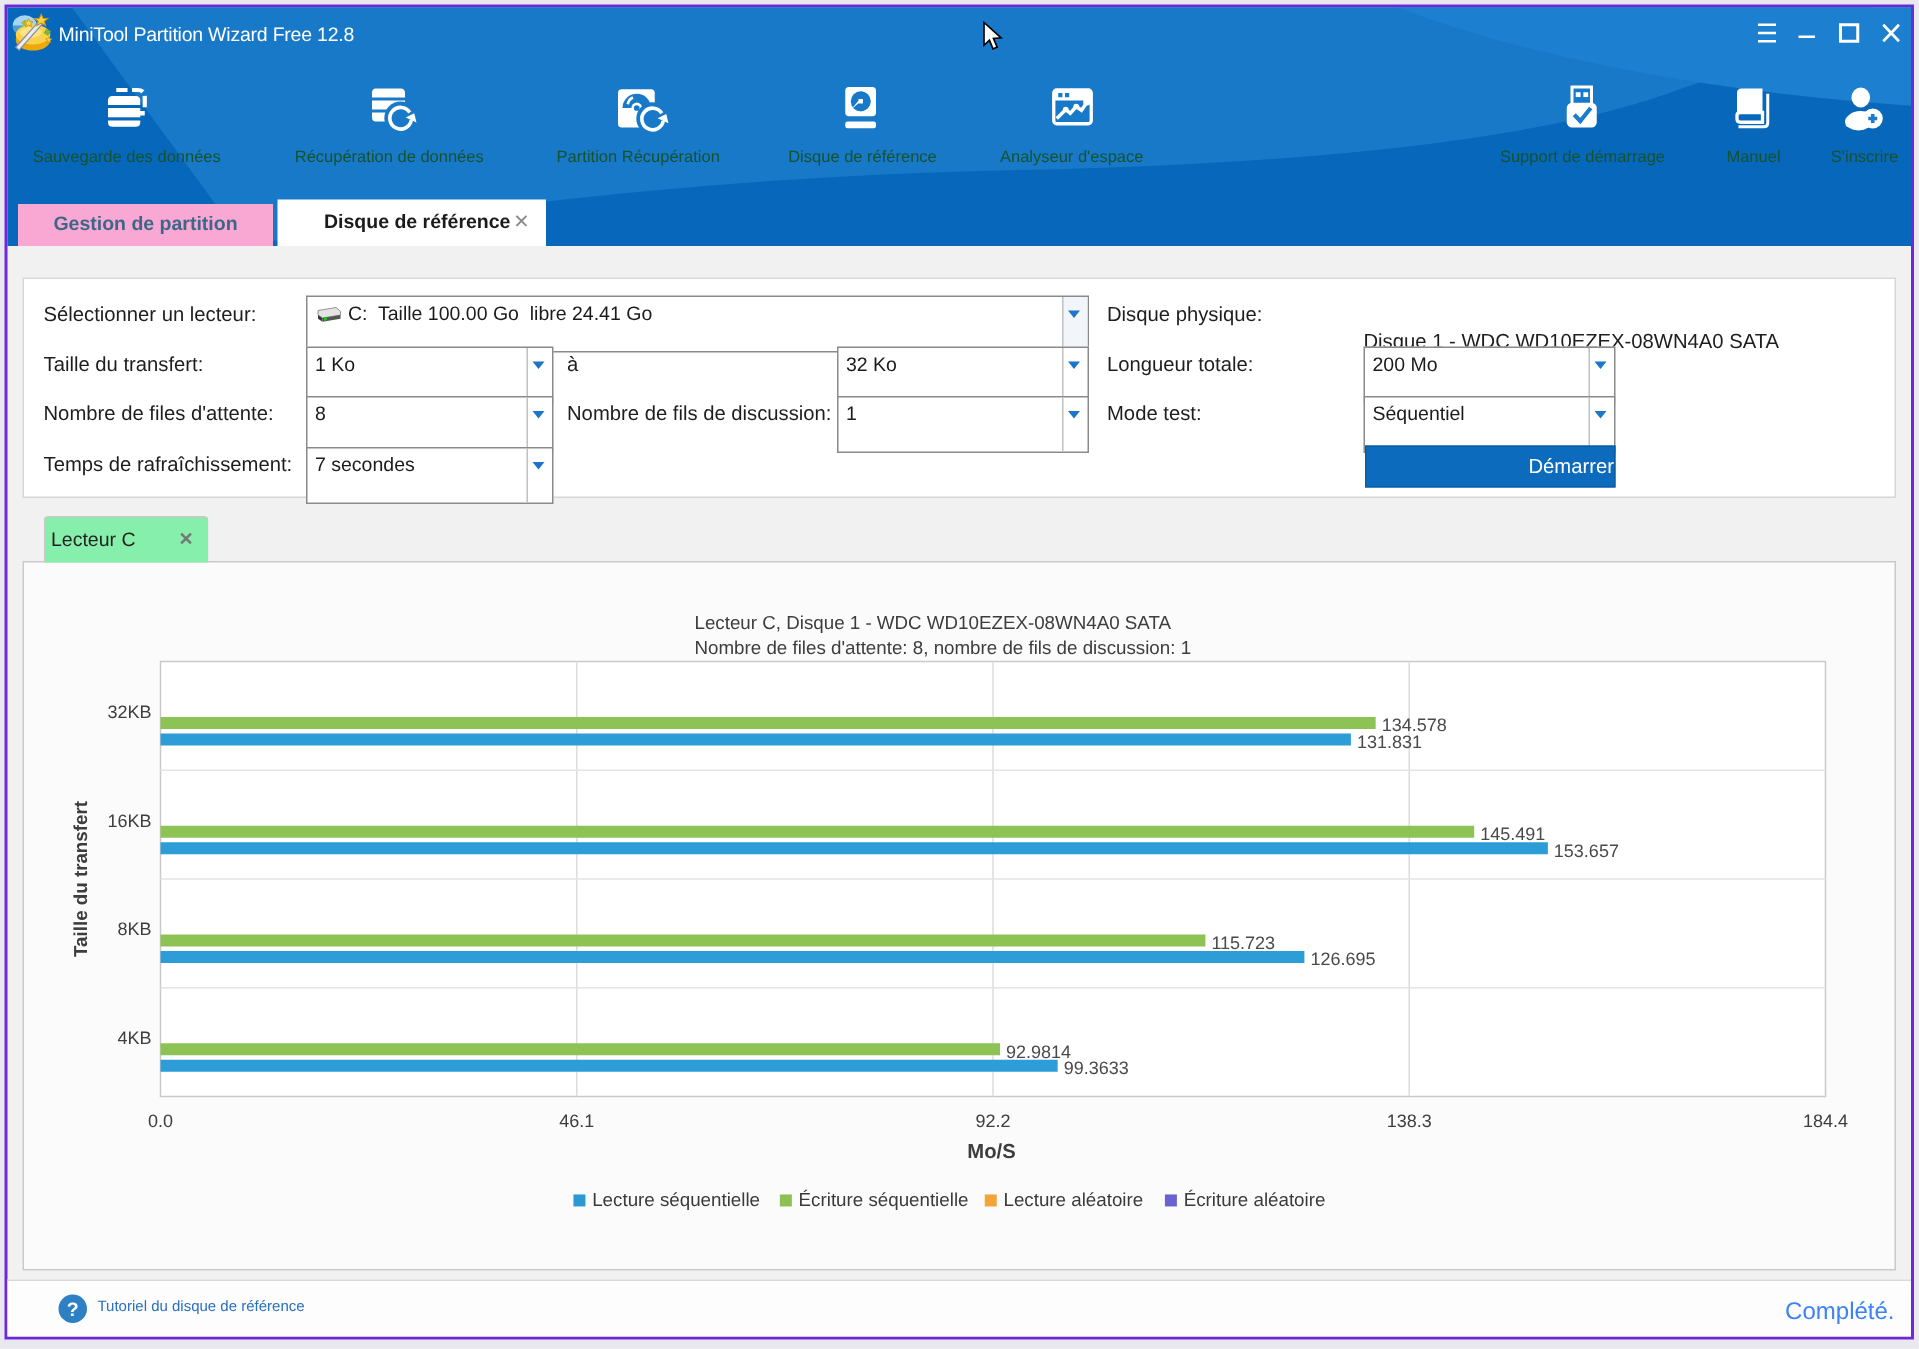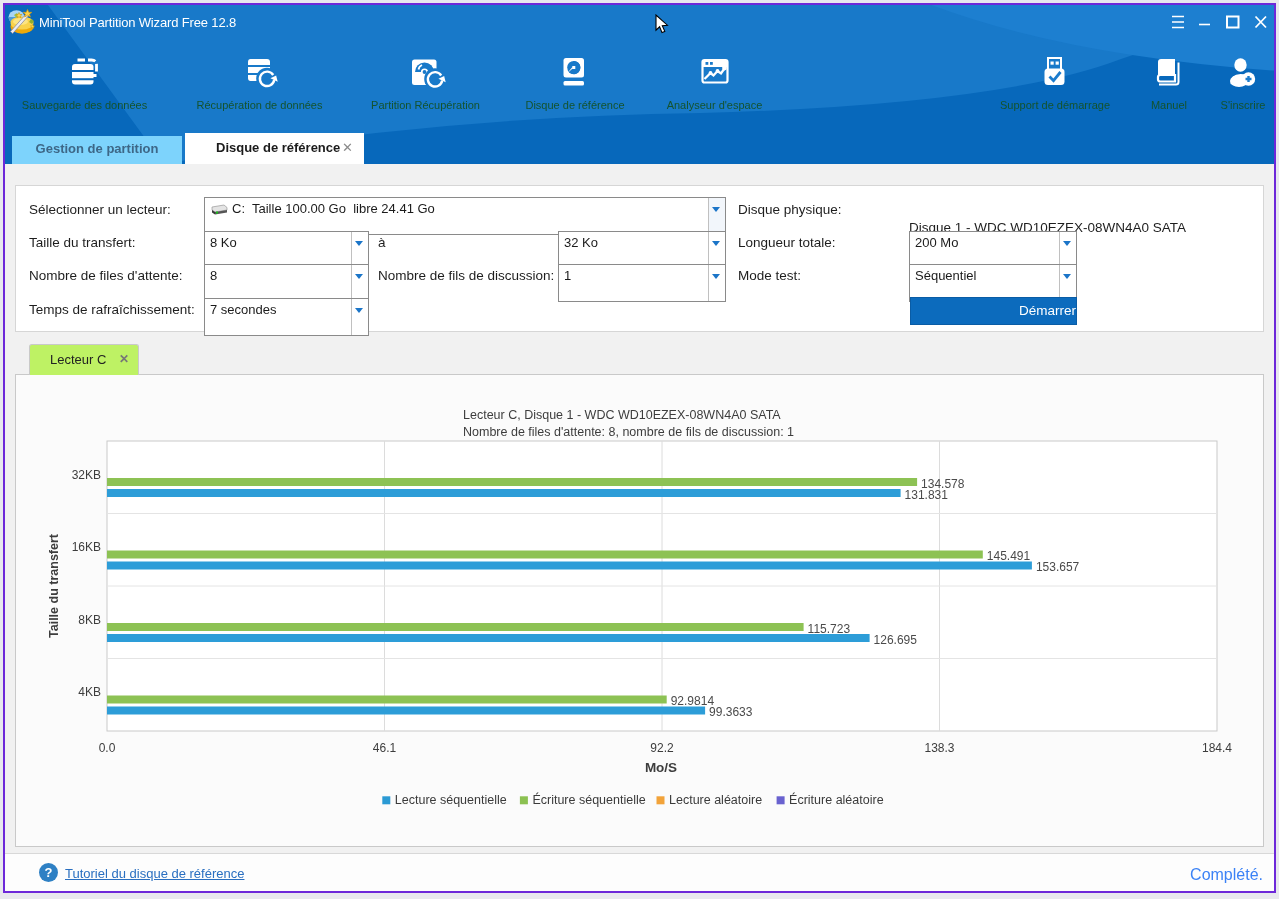--- a/index.html
+++ b/index.html
@@ -3,36 +3,36 @@
 <style>
 *{margin:0;padding:0;box-sizing:border-box}
 html,body{width:1279px;height:899px;overflow:hidden;background:#e8e8ee;font-family:"Liberation Sans",sans-serif}
 #outer{position:relative;width:1279px;height:899px}
 #win{position:absolute;left:3px;top:3px;width:1273px;height:890px;border:2px solid #6d28d9;background:#f1f1f1;overflow:hidden}
 #inner{position:absolute;left:-4px;top:-4px;width:1279px;height:899px}
 #header{position:absolute;left:0;top:0;width:1279px;height:163px}
 .ttl{position:absolute;left:38px;top:14px;font-size:13px;color:#fff;letter-spacing:-0.15px}
 .tlabel{position:absolute;top:98px;font-size:11px;color:#14532d;text-align:center;white-space:nowrap}
 .tab{position:absolute;font-weight:bold;font-size:13px}
-#tab1{left:11px;top:135px;width:170px;height:28px;background:#7dd3fc;color:#3d6787;text-align:center;line-height:26px}
+#tab1{left:11px;top:135px;width:170px;height:28px;background:#f9a8d4;color:#3d6787;text-align:center;line-height:26px}
 #tab2{left:184px;top:132px;width:179px;height:31px;background:#ffffff;color:#1b1b1b;line-height:30px;text-align:left;padding-left:31px}
 #tab2 .x{position:absolute;right:11px;top:0;font-weight:normal;color:#8a8a8a;font-size:13px}
 #formpanel{position:absolute;left:14px;top:184px;width:1249px;height:147px;background:#ffffff;border:1px solid #d6d6d6}
 .flabel{position:absolute;font-size:13.5px;color:#1e1e1e;white-space:nowrap}
 .combo{position:absolute;height:38px;background:#fff;border:1px solid #8a8a8a;font-size:13px;color:#1b1b1b}
 .combo .txt{position:absolute;left:5px;top:3px;white-space:nowrap}
 .combo .dd{position:absolute;right:0;top:0;width:17px;height:100%;border-left:1px solid #c0c0c0}
 .combo .ar{position:absolute;right:5px;top:9px;width:0;height:0;border-left:4px solid transparent;border-right:4px solid transparent;border-top:5px solid #1b75c8}
 #startbtn{position:absolute;left:909px;top:296px;width:167px;height:28px;background:#0c6bbd;border:1px solid #0a5ca5;color:#fff;font-size:13.5px;text-align:right;line-height:26px}
-#ctab{position:absolute;left:28px;top:343px;width:110px;height:31px;background:#bef264;border:1px solid #c9c9c9;border-bottom:none;border-radius:3px 3px 0 0;font-size:13px;color:#222;line-height:29px;padding-left:20px;z-index:3}
+#ctab{position:absolute;left:28px;top:343px;width:110px;height:31px;background:#86efac;border:1px solid #c9c9c9;border-bottom:none;border-radius:3px 3px 0 0;font-size:13px;color:#222;line-height:29px;padding-left:4px;z-index:3}
 #ctab .x{position:absolute;right:9px;top:0px;color:#777;font-size:12px;font-weight:bold;line-height:29px}
 #chartpanel{position:absolute;left:14px;top:373px;width:1249px;height:473px;background:#fbfbfb;border:1px solid #c9c9c9}
 #statusbar{position:absolute;left:0;top:852px;width:1279px;height:41px;background:#fdfdfd;border-top:1px solid #d8d8d8}
 #qmark{position:absolute;left:38px;top:9px;width:19px;height:19px;border-radius:50%;background:#2e80c4;color:#fff;font-size:13px;font-weight:bold;text-align:center;line-height:19px}
-#tutlink{position:absolute;left:64px;top:12px;font-size:13px;color:#2a6fc0;text-decoration:underline}
+#tutlink{position:absolute;left:64px;top:12px;font-size:10px;color:#2a6fc0;}
 #complete{position:absolute;right:17px;top:12px;font-size:16px;color:#3b82f6}
 </style></head>
 <body>
 <div id="outer">
 <div id="win">
 <div id="inner">
 
 <div id="header">
 <svg width="1279" height="163" viewBox="0 0 1279 163" style="position:absolute;left:0;top:0">
 <rect x="0" y="0" width="1279" height="163" fill="#0768bb"></rect>
@@ -172,21 +172,21 @@
               <polygon points="2,6 2,8.5 5,10.5 5,8" fill="#3a3a3a"></polygon>
               <polygon points="5,8 5,10.5 17,8.5 17,6" fill="#555"></polygon>
               <rect x="6" y="7.6" width="2" height="2" fill="#19c119"></rect>
             </svg>
             <span class="txt" style="left:27px">C:&nbsp; Taille 100.00 Go&nbsp; libre 24.41 Go</span>
             <span class="dd" style="background:#f2f6fb">
               <span class="ar"></span>
             </span>
           </div>
 <div class="combo" style="left:203px;top:230px;width:165px">
-            <span class="txt">8 Ko</span>
+            <span class="txt">1 Ko</span>
             <span class="dd">
               <span class="ar"></span>
             </span>
           </div>
 <div class="combo" style="left:557px;top:230px;width:168px">
             <span class="txt">32 Ko</span>
             <span class="dd">
               <span class="ar"></span>
             </span>
           </div>

